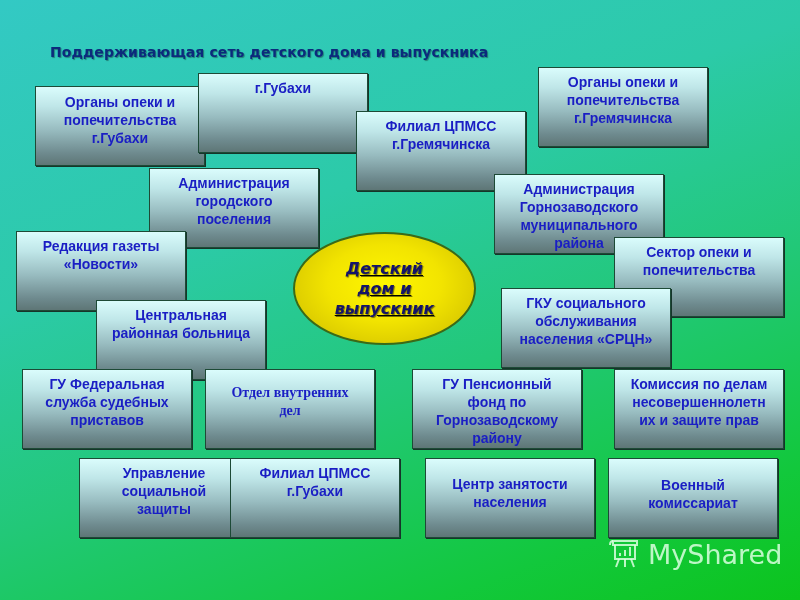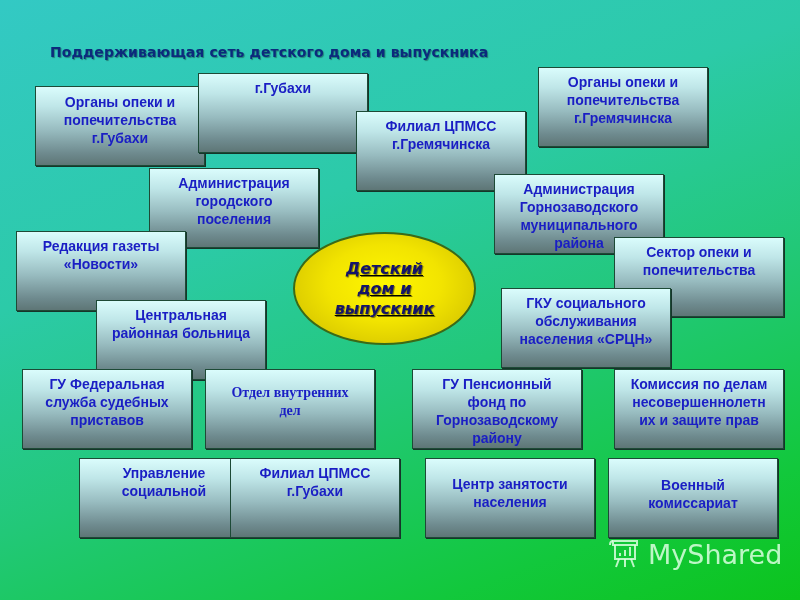--- a/index.html
+++ b/index.html
@@ -120,20 +120,21 @@
 </div>
 <div class="box" style="left:614px;top:369px;">
   <span>Комиссия по делам</span>
   <span>несовершеннолетн</span>
   <span>их и защите прав</span>
 </div>
 
 <div class="box" style="left:41px;top:458px;margin-left:38px;">
   <span>Управление</span>
   <span>социальной</span>
+  <span>защиты</span>
 </div>
 <div class="box" style="left:230px;top:458px;">
   <span>Филиал ЦПМСС</span>
   <span>г.Губахи</span>
 </div>
 <div class="box" style="left:425px;top:458px;padding-top:16px;">
   <span>Центр занятости</span>
   <span>населения</span>
 </div>
 <div class="box" style="left:608px;top:458px;padding-top:17px;">

